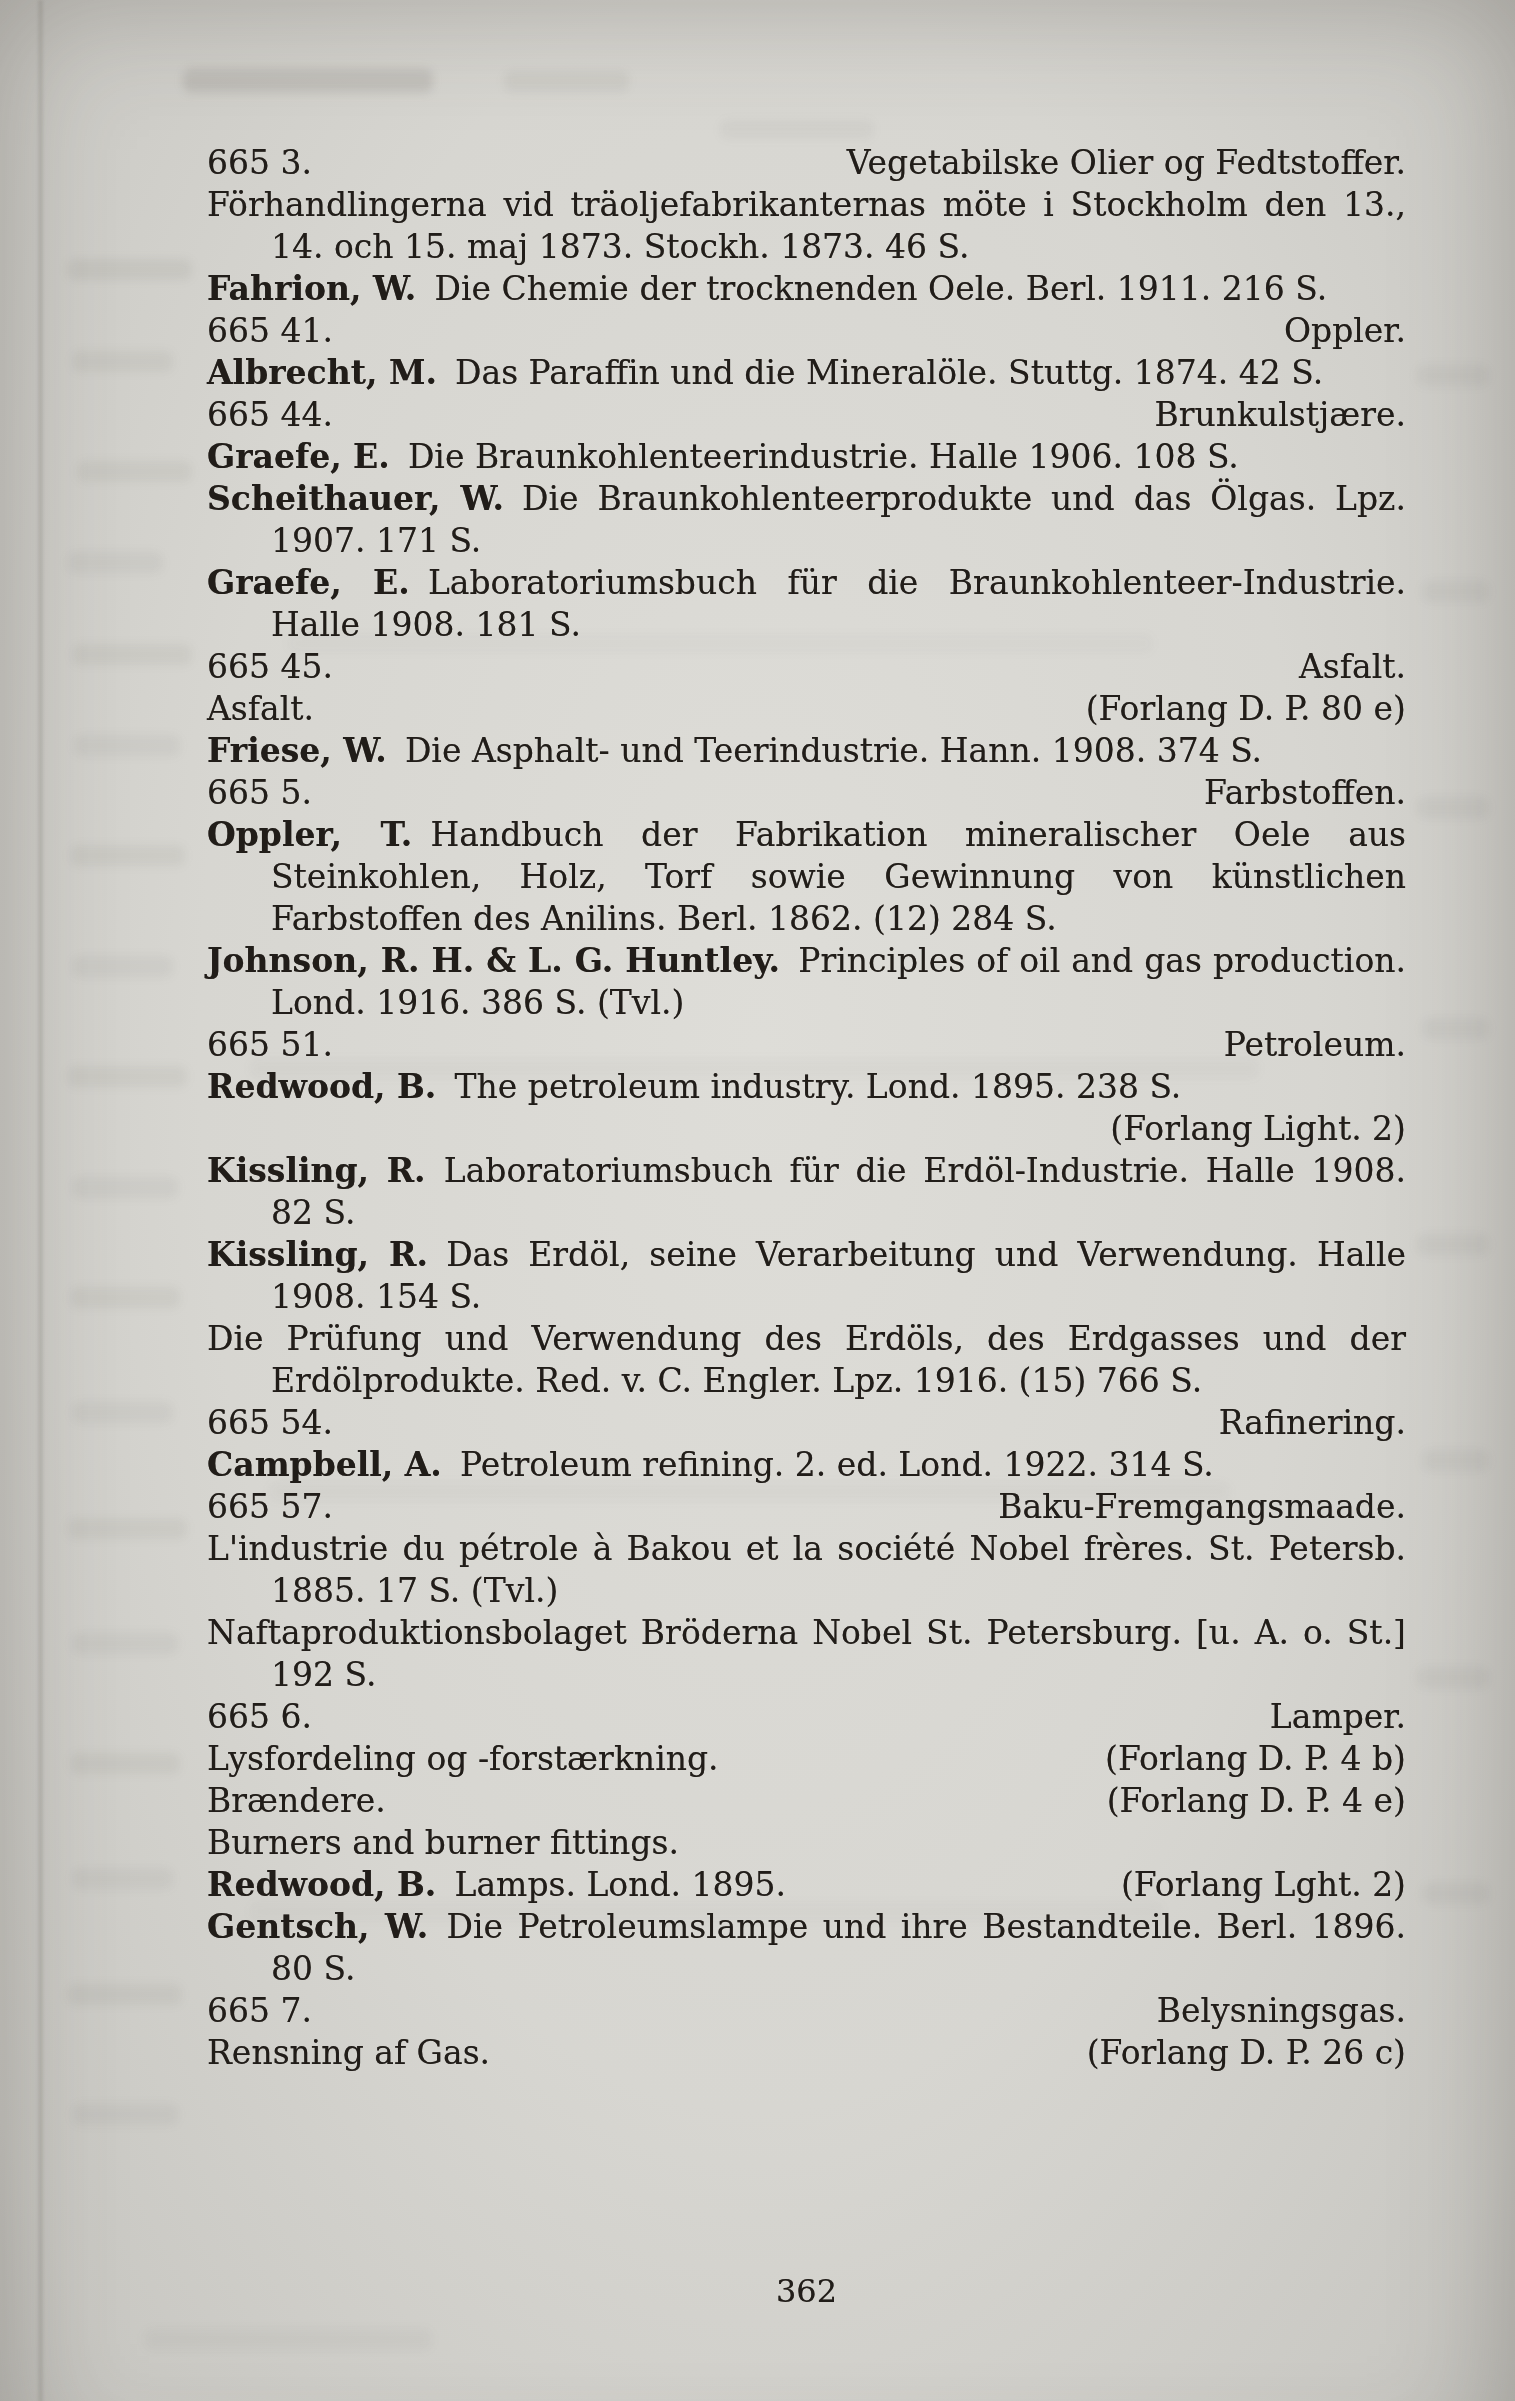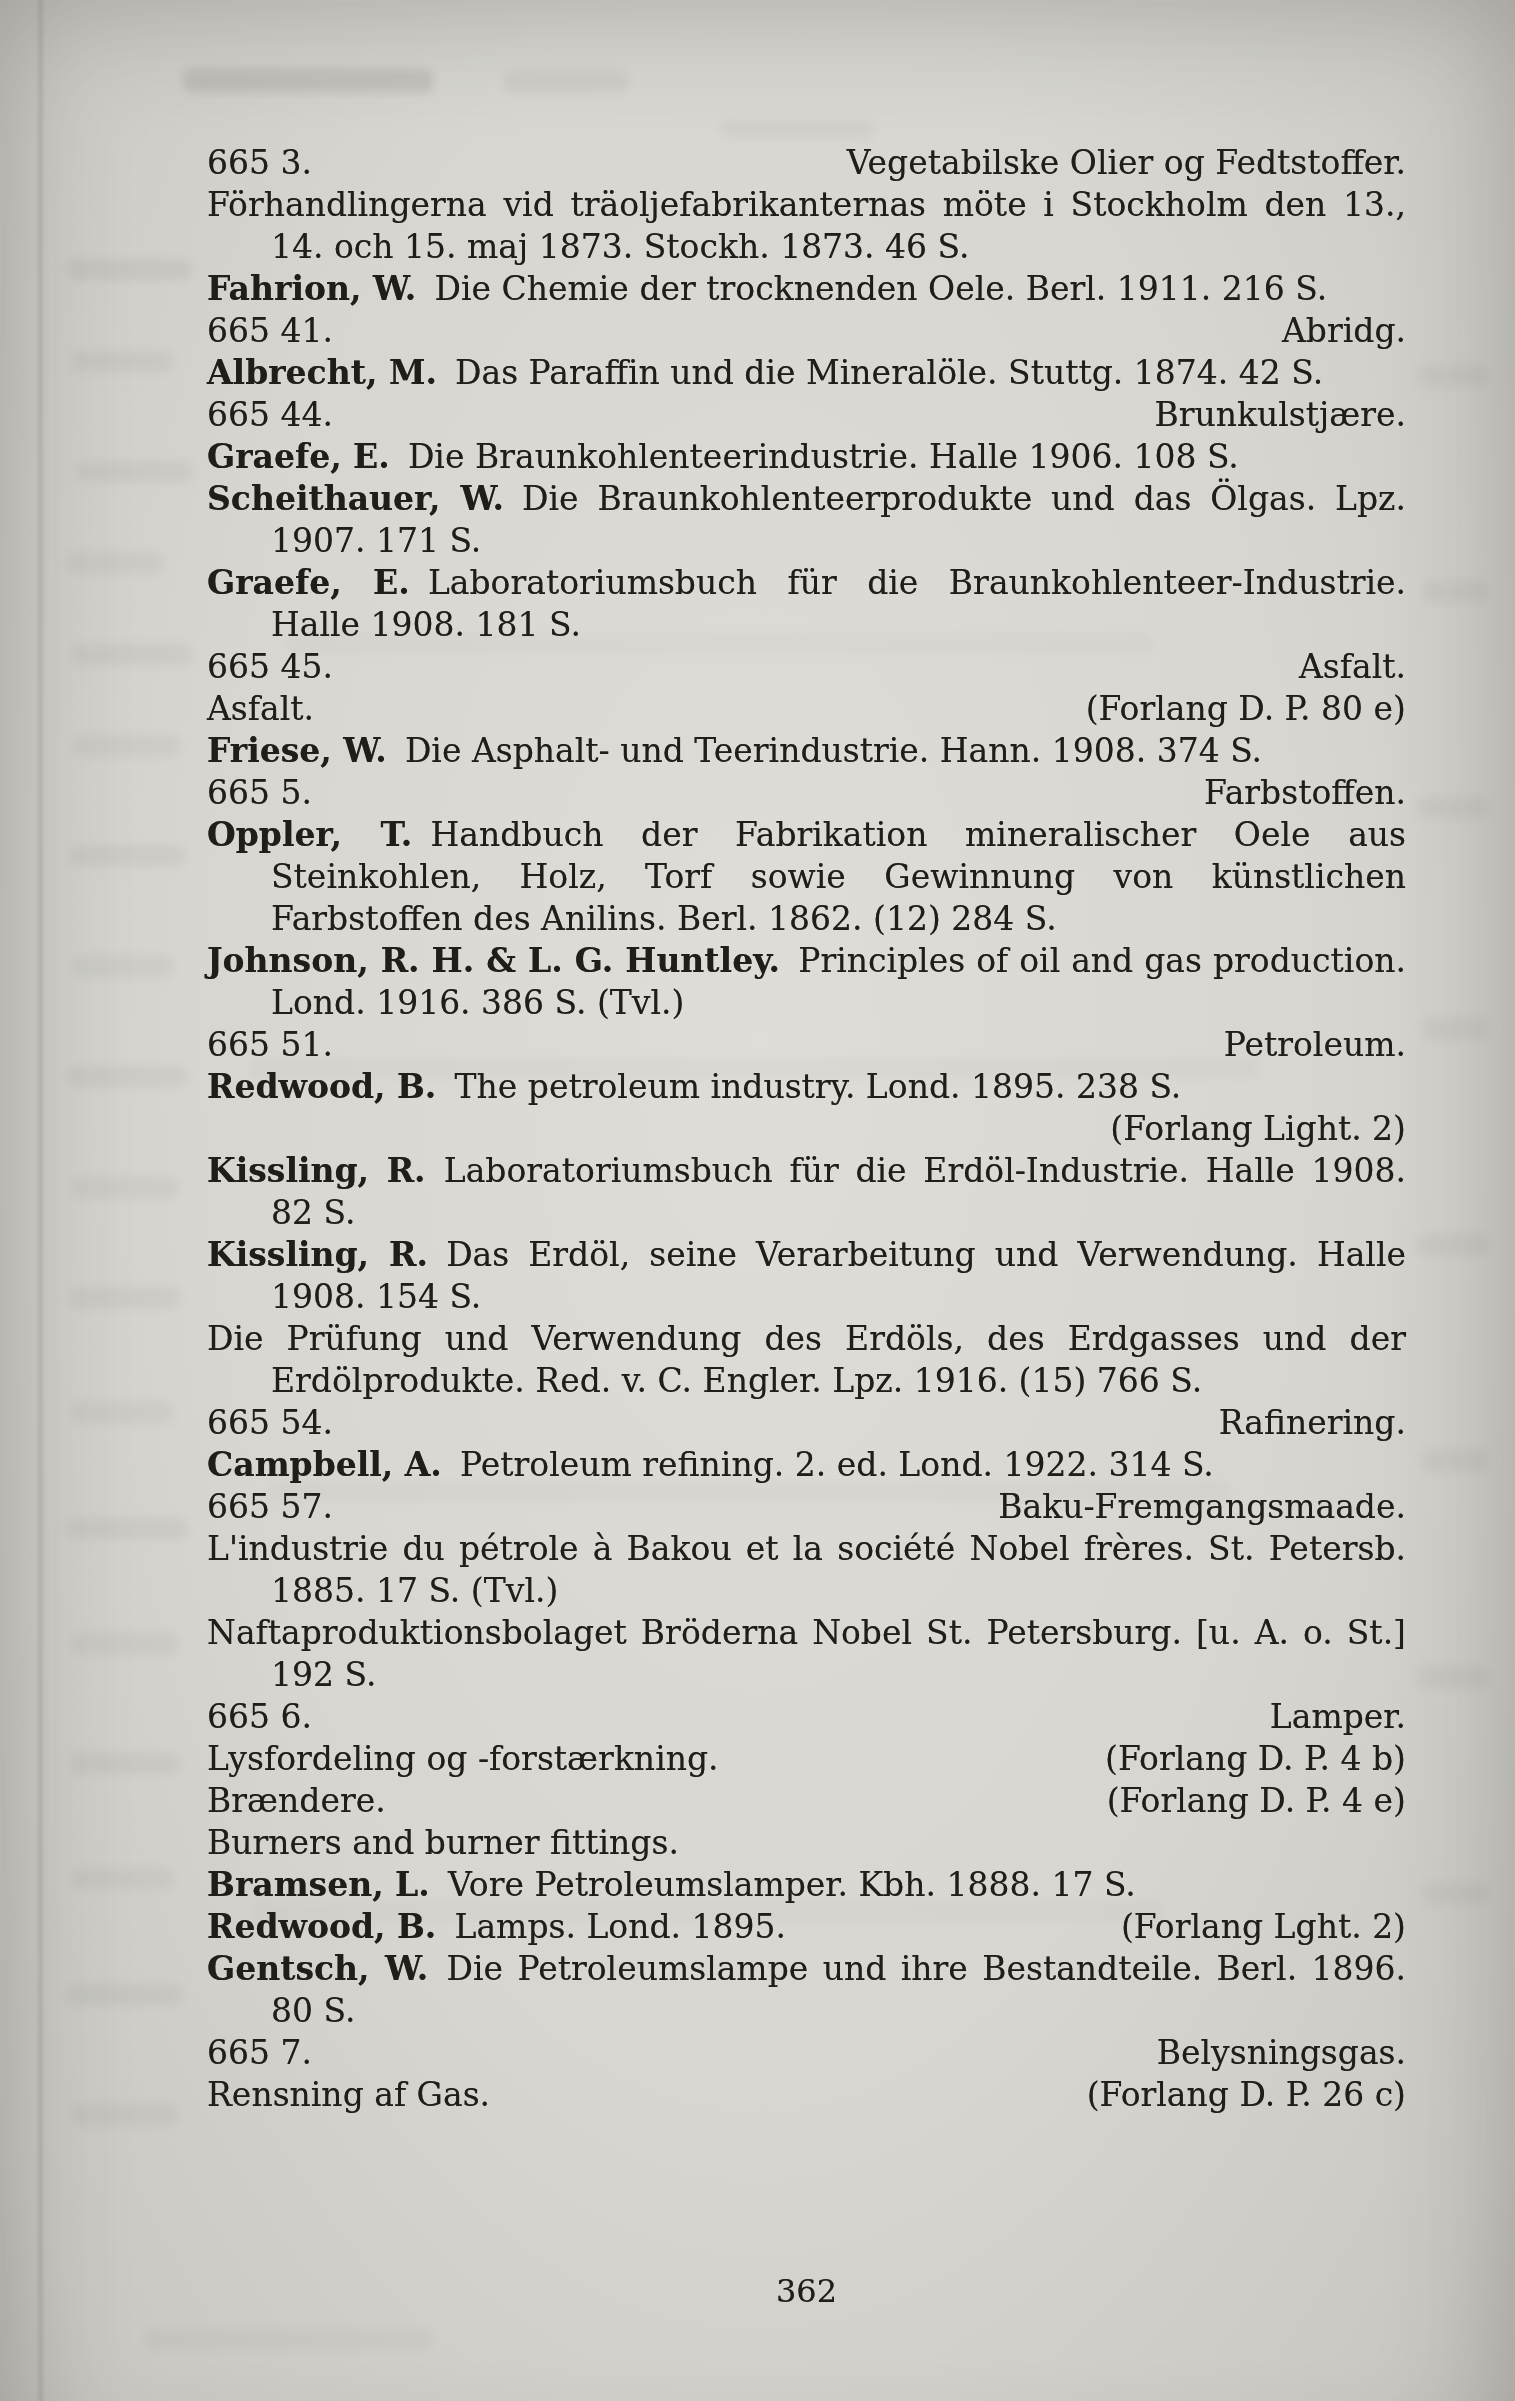--- a/index.html
+++ b/index.html
@@ -128,21 +128,21 @@
   <div class="spine-shadow"></div>
   <main class="text-block">
       <div class="row section">
         <span class="code">665 3.</span>
         <span class="heading">Vegetabilske Olier og Fedtstoffer.</span>
       </div>
       <p class="bib"><span class="text">Förhandlingerna vid träoljefabrikanternas möte i Stockholm den 13., 14. och 15. maj 1873. Stockh. 1873. 46 S.</span></p>
       <p class="bib"><span class="author">Fahrion, W.</span><span class="text">Die Chemie der trocknenden Oele. Berl. 1911. 216 S.</span></p>
       <div class="row section">
         <span class="code">665 41.</span>
-        <span class="heading">Abridg.</span>
+        <span class="heading">Oppler.</span>
       </div>
       <p class="bib"><span class="author">Albrecht, M.</span><span class="text">Das Paraffin und die Mineralöle. Stuttg. 1874. 42 S.</span></p>
       <div class="row section">
         <span class="code">665 44.</span>
         <span class="heading">Brunkulstjære.</span>
       </div>
       <p class="bib"><span class="author">Graefe, E.</span><span class="text">Die Braunkohlenteerindustrie. Halle 1906. 108 S.</span></p>
       <p class="bib"><span class="author">Scheithauer, W.</span><span class="text">Die Braunkohlenteerprodukte und das Ölgas. Lpz. 1907. 171 S.</span></p>
       <p class="bib"><span class="author">Graefe, E.</span><span class="text">Laboratoriumsbuch für die Braunkohlenteer-Industrie. Halle 1908. 181 S.</span></p>
       <div class="row section">
@@ -188,21 +188,20 @@
         <span class="left"><span class="text">Lysfordeling og -forstærkning.</span></span>
         <span class="note">(Forlang D. P. 4 b)</span>
       </div>
       <div class="row ref">
         <span class="left"><span class="text">Brændere.</span></span>
         <span class="note">(Forlang D. P. 4 e)</span>
       </div>
       <div class="row ref">
         <span class="left"><span class="text">Burners and burner fittings.</span></span>
       </div>
-      <p class="bib"><span class="author">Bramsen, L.</span><span class="text">Vore Petroleumslamper. Kbh. 1888. 17 S.</span></p>
       <div class="row ref">
         <span class="left"><span class="author">Redwood, B.</span><span class="text">Lamps. Lond. 1895.</span></span>
         <span class="note">(Forlang Lght. 2)</span>
       </div>
       <p class="bib"><span class="author">Gentsch, W.</span><span class="text">Die Petroleumslampe und ihre Bestandteile. Berl. 1896. 80 S.</span></p>
       <div class="row section">
         <span class="code">665 7.</span>
         <span class="heading">Belysningsgas.</span>
       </div>
       <div class="row ref">

